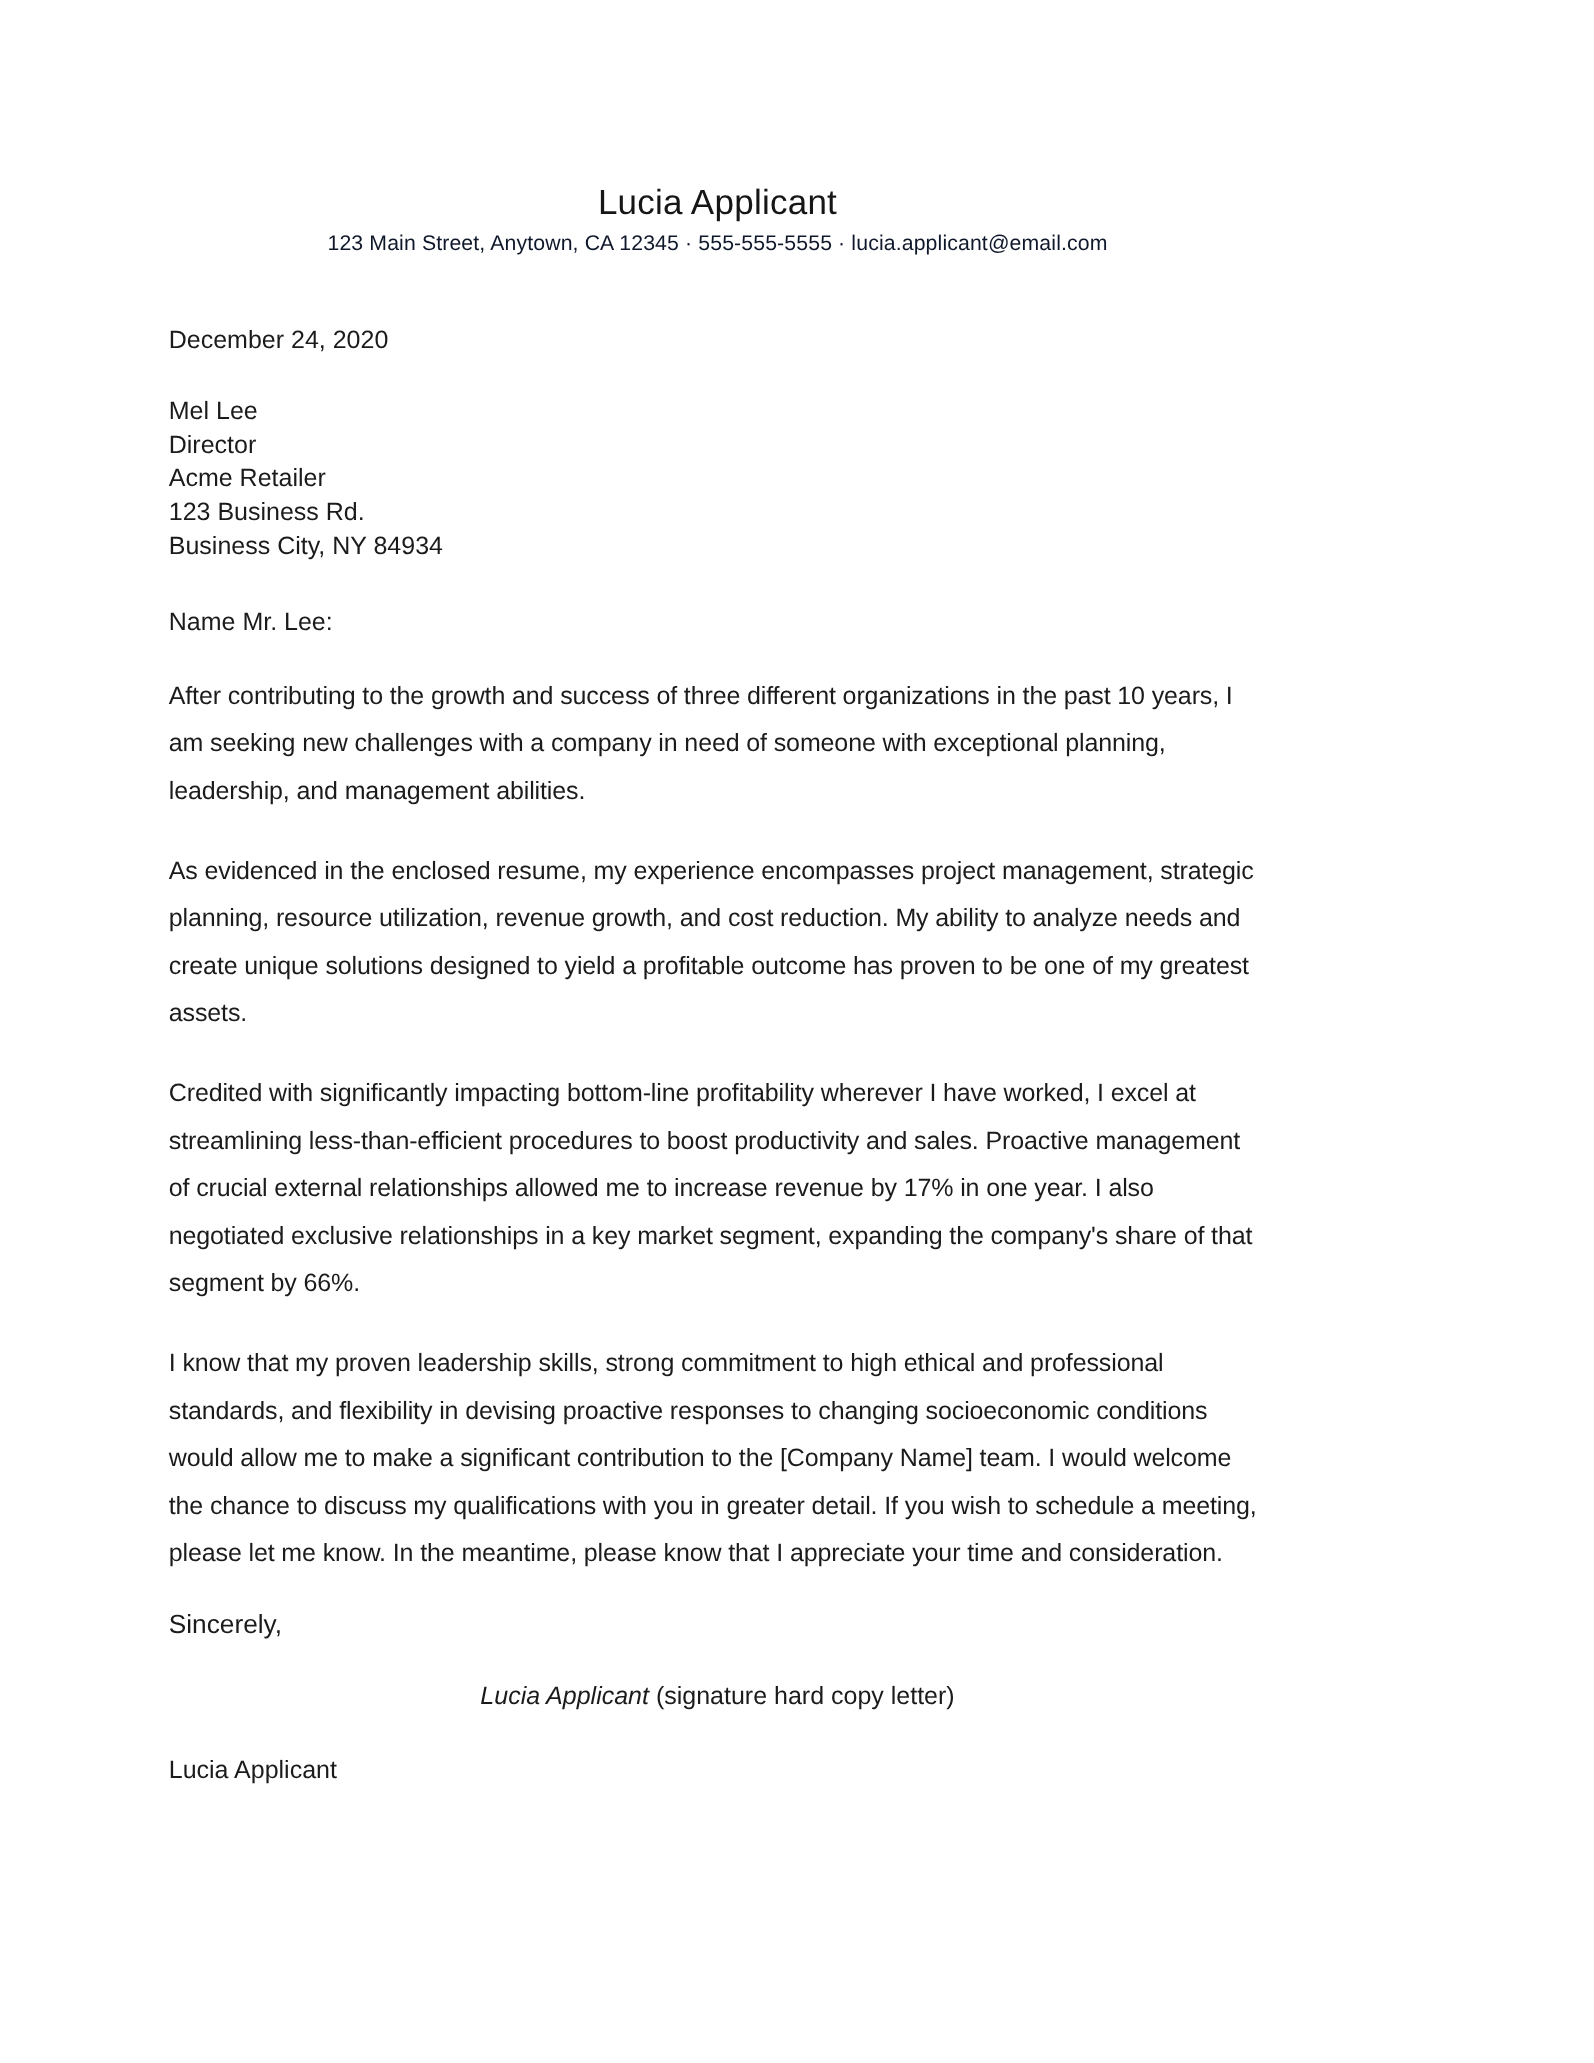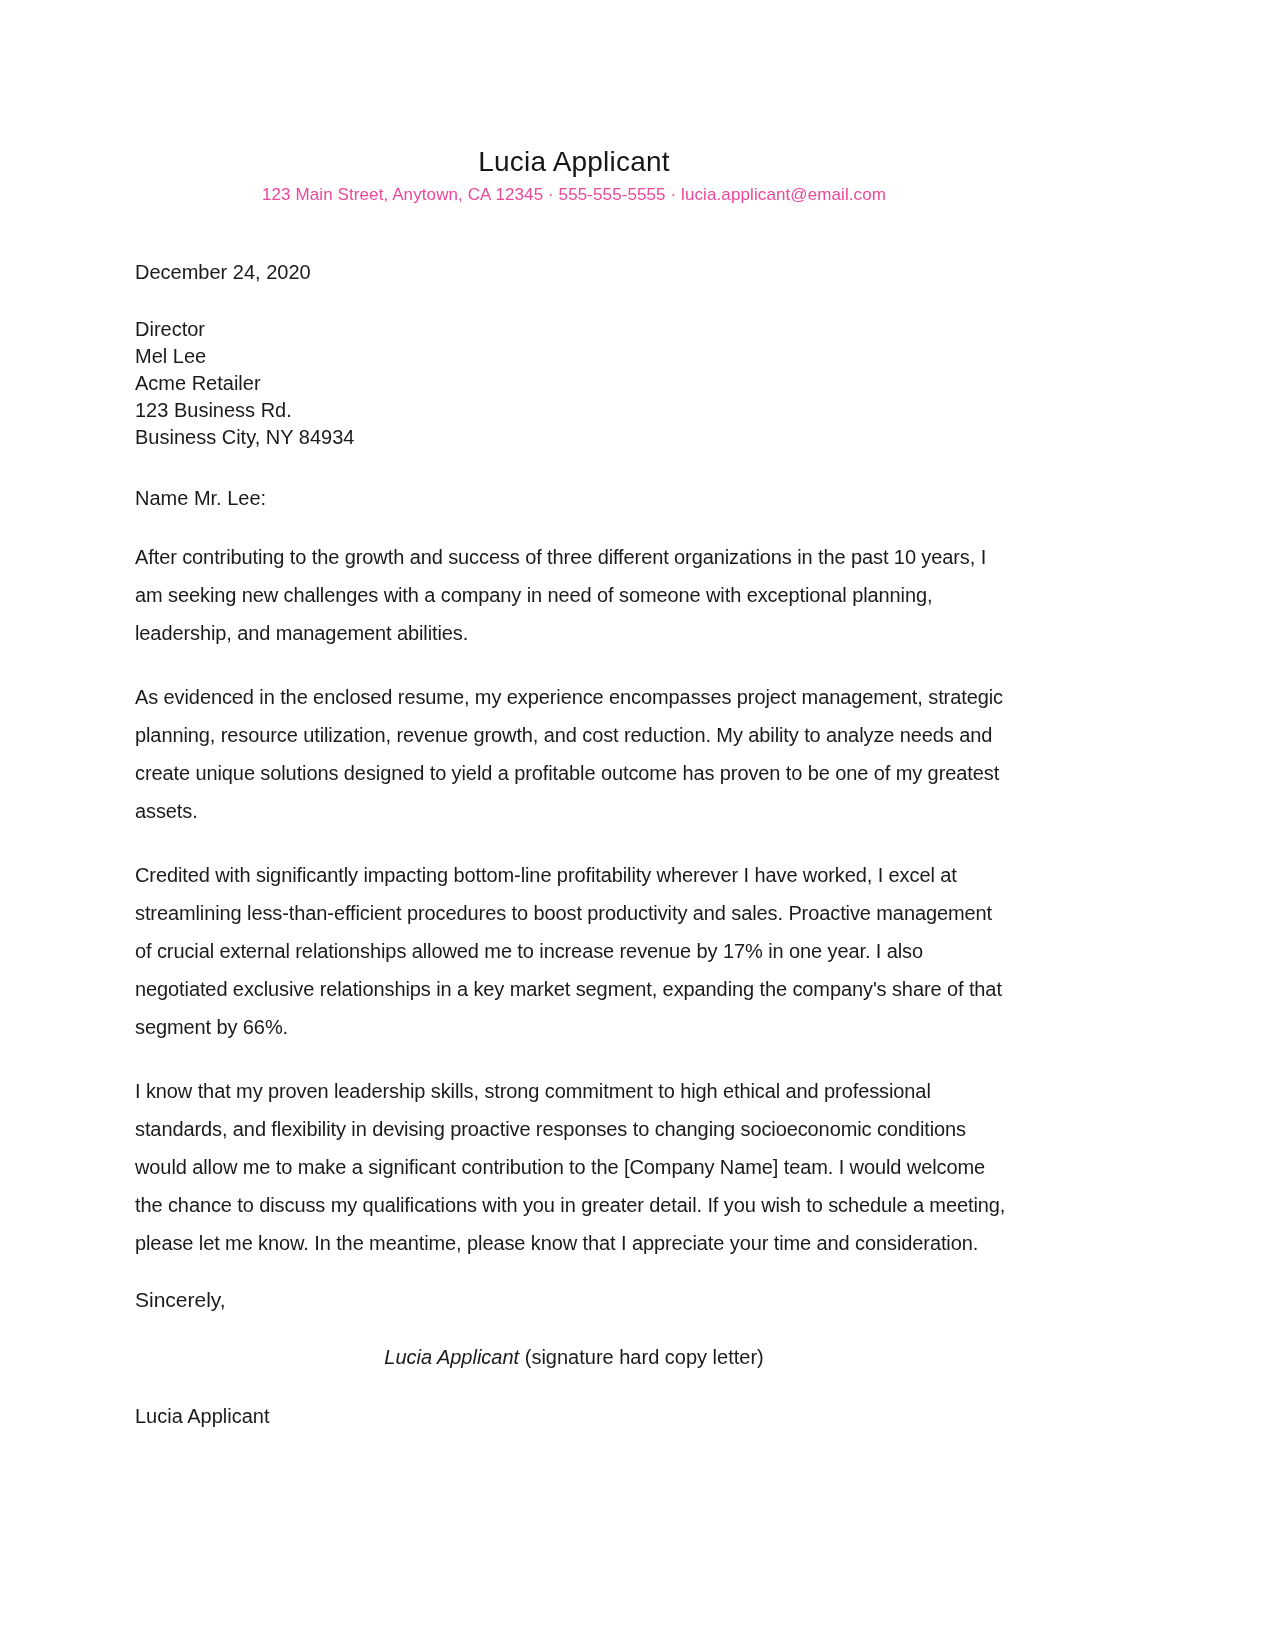--- a/index.html
+++ b/index.html
@@ -25,21 +25,21 @@
   .letter-head { text-align: center; margin-bottom: 56px; }
   .letter-head .name {
     font-size: 28px;
     font-weight: 400;
     color: #161616;
     letter-spacing: 0.2px;
     margin-bottom: 7px;
   }
   .letter-head .contact {
     font-size: 17px;
-    color: #ec4899;
+    color: #0f172a;
     letter-spacing: 0.1px;
   }
   
   .date-line {
     font-size: 20px;
     margin-bottom: 32px;
   }
   
   .recipient {
     font-size: 20px;
@@ -80,22 +80,22 @@
   <div class="content">
 
     <div class="letter-head">
       <div class="name">Lucia Applicant</div>
       <div class="contact">123 Main Street, Anytown, CA 12345 · 555-555-5555 · lucia.applicant@email.com</div>
     </div>
 
     <div class="date-line">December 24, 2020</div>
 
     <div class="recipient">
+      <div>Mel Lee</div>
       <div>Director</div>
-      <div>Mel Lee</div>
       <div>Acme Retailer</div>
       <div>123 Business Rd.</div>
       <div>Business City, NY 84934</div>
     </div>
 
     <div class="salutation">Name Mr. Lee:</div>
 
     <p class="body-par">After contributing to the growth and success of three different organizations in the past 10 years, I am seeking new challenges with a company in need of someone with exceptional planning, leadership, and management abilities.</p>
 
     <p class="body-par">As evidenced in the enclosed resume, my experience encompasses project management, strategic planning, resource utilization, revenue growth, and cost reduction. My ability to analyze needs and create unique solutions designed to yield a profitable outcome has proven to be one of my greatest assets.</p>

